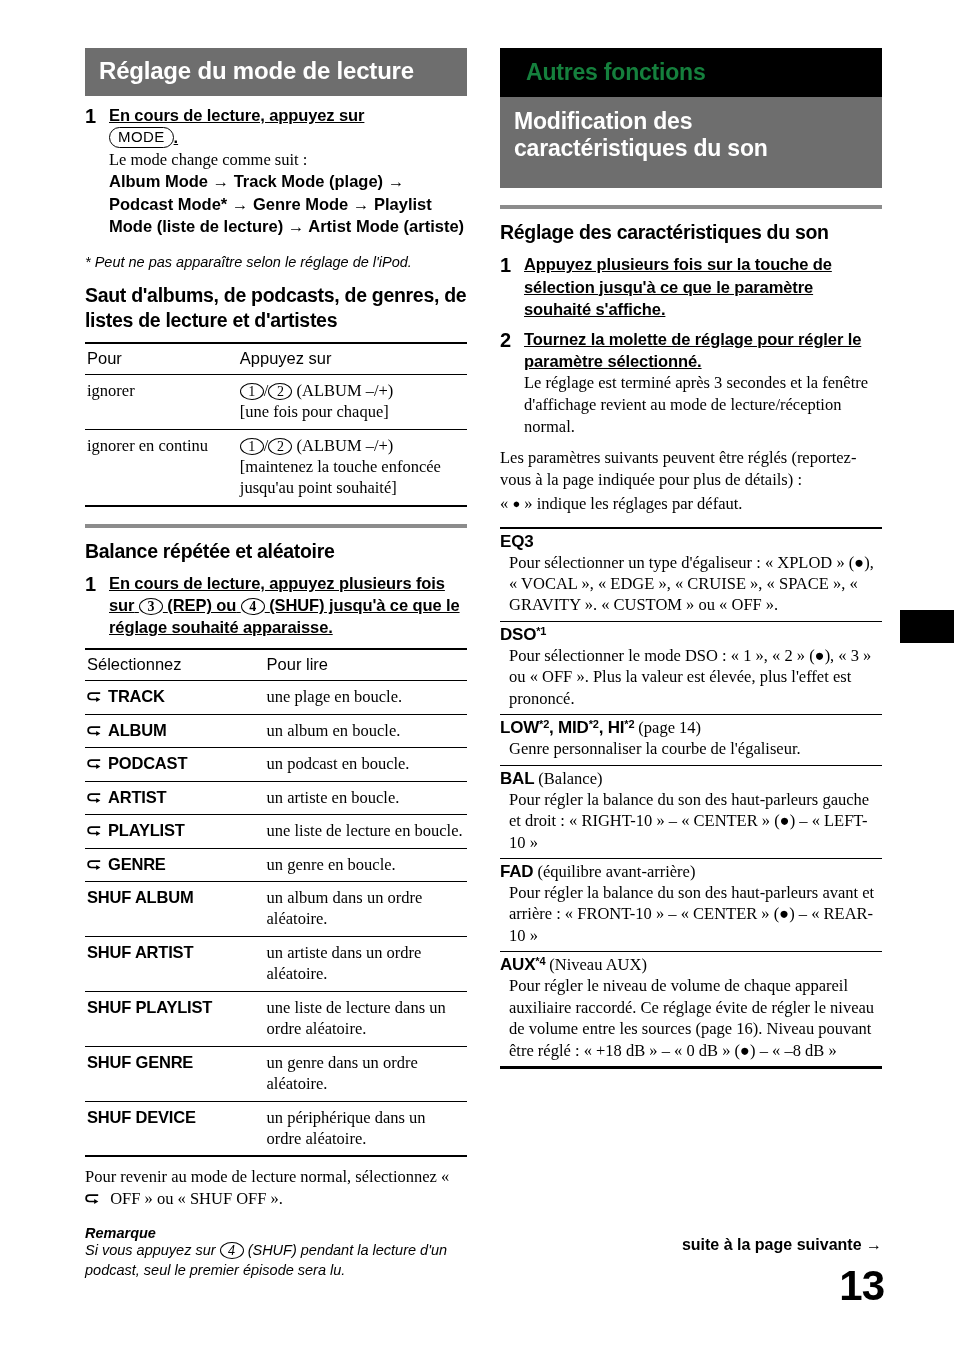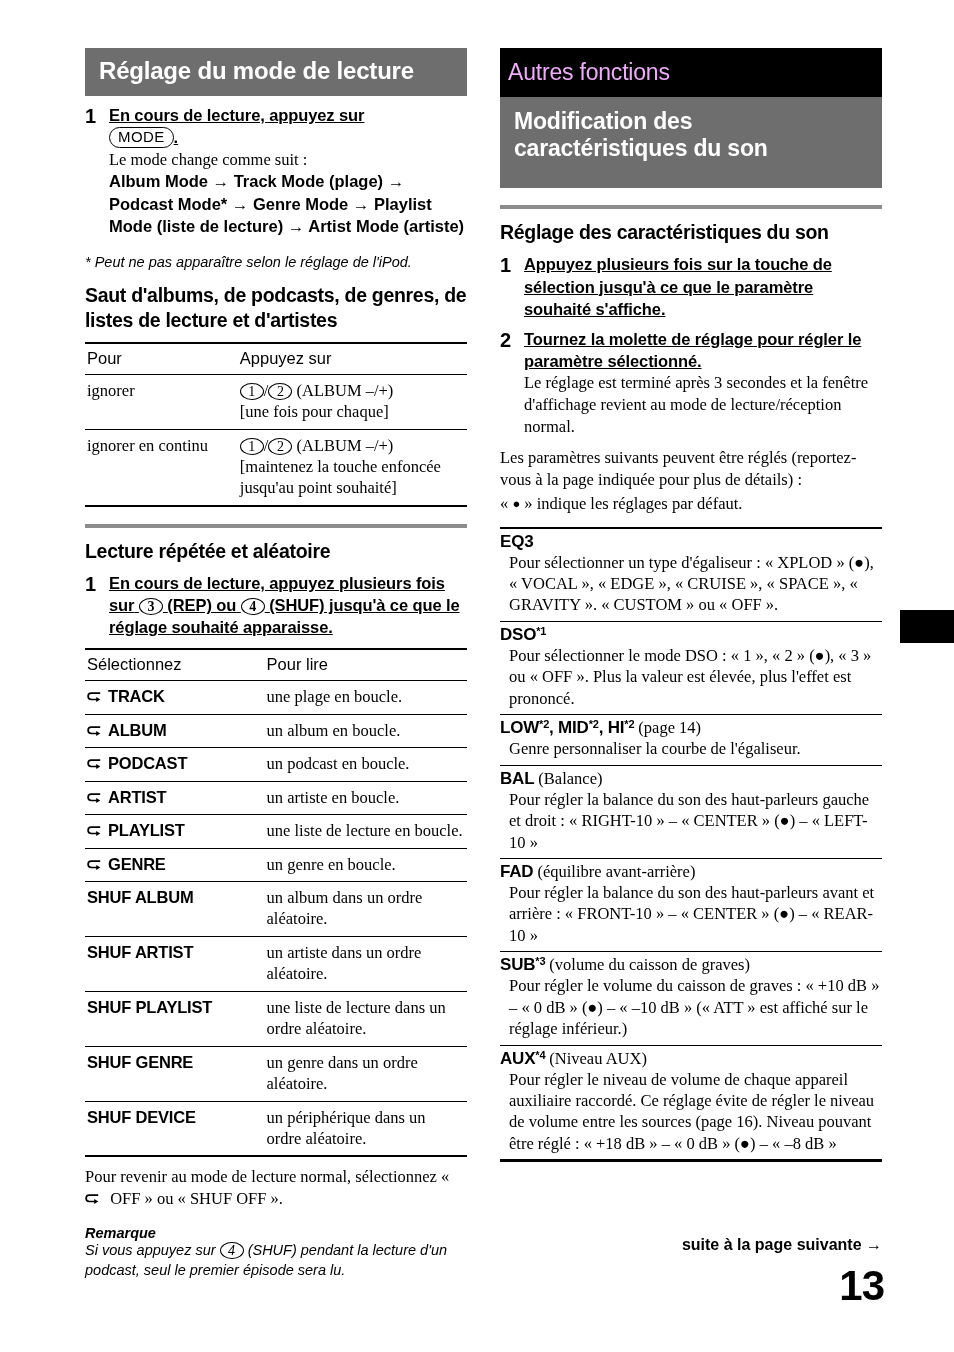--- a/index.html
+++ b/index.html
@@ -26,25 +26,25 @@
     color: #fff;
     font-family: "Liberation Sans", sans-serif;
     font-weight: bold;
     font-size: 24px;
     line-height: 1.18;
     padding: 9px 14px 11px 14px;
     letter-spacing: -0.2px;
   }
   .band-black {
     background: #000;
-    color: #f0abfc;
-    font-family: "Liberation Sans", sans-serif;
-    font-weight: normal;
+    color: #15803d;
+    font-family: "Liberation Sans", sans-serif;
+    font-weight: bold;
     font-size: 23px;
-    padding: 11px 14px 11px 8px;
+    padding: 11px 14px 11px 26px;
     letter-spacing: -0.2px;
   }
   .band-gray.sub { font-size: 23px; padding: 11px 14px 26px 14px; }
   .hr-sec { border-top: 4px solid #8c8c8c; margin-top: 17px; }
 
   
   h3.sec {
     font-family: "Liberation Sans", sans-serif;
     font-weight: bold;
     font-size: 19.5px;
@@ -271,21 +271,21 @@
           <span class="numcap">1</span><span class="arr">/</span><span class="numcap">2</span>
           <span>(ALBUM –/+)</span><br>
           <span>[maintenez la touche enfoncée jusqu'au point souhaité]</span>
         </td>
       </tr>
     </tbody>
       </table>
 
     <div class="hr-sec"></div>
 
-    <h3 class="sec">Lecture répétée et aléatoire</h3>
+    <h3 class="sec">Balance répétée et aléatoire</h3>
 
     <div class="step">
       <div class="step-num">1</div>
       <div class="step-body">
         <div class="step-title">
           <span>En cours de lecture, appuyez plusieurs fois sur</span>
           <span class="numcap">3</span>
           <span>(REP) ou</span>
           <span class="numcap">4</span>
           <span>(SHUF) jusqu'à ce que le réglage souhaité apparaisse.</span>
@@ -414,21 +414,20 @@
       <span class="dot">●</span>
       <span>» indique les réglages par défaut.</span>
     </p>
 
     <div class="param-list" id="param-list">
         <div class="param"><span class="param-name">EQ3</span><div class="param-desc">Pour sélectionner un type d'égaliseur : « XPLOD » (●), « VOCAL », « EDGE », « CRUISE », « SPACE », « GRAVITY ». « CUSTOM » ou « OFF ».</div></div>
         <div class="param"><span class="param-name">DSO<span class="sup">*1</span></span><div class="param-desc">Pour sélectionner le mode DSO : « 1 », « 2 » (●), « 3 » ou « OFF ». Plus la valeur est élevée, plus l'effet est prononcé.</div></div>
         <div class="param"><span class="param-name">LOW<span class="sup">*2</span>, MID<span class="sup">*2</span>, HI<span class="sup">*2</span></span> <span class="param-paren">(page 14)</span><div class="param-desc">Genre personnaliser la courbe de l'égaliseur.</div></div>
         <div class="param"><span class="param-name">BAL</span> <span class="param-paren">(Balance)</span><div class="param-desc">Pour régler la balance du son des haut-parleurs gauche et droit : « RIGHT-10 » – « CENTER » (●) – « LEFT-10 »</div></div>
         <div class="param"><span class="param-name">FAD</span> <span class="param-paren">(équilibre avant-arrière)</span><div class="param-desc">Pour régler la balance du son des haut-parleurs avant et arrière : « FRONT-10 » – « CENTER » (●) – « REAR-10 »</div></div>
-        <div class="param"><span class="param-name">SUB<span class="sup">*3</span></span> <span class="param-paren">(volume du caisson de graves)</span><div class="param-desc">Pour régler le volume du caisson de graves : « +10 dB » – « 0 dB » (●) – « –10 dB » (« ATT » est affiché sur le réglage inférieur.)</div></div>
         <div class="param"><span class="param-name">AUX<span class="sup">*4</span></span> <span class="param-paren">(Niveau AUX)</span><div class="param-desc">Pour régler le niveau de volume de chaque appareil auxiliaire raccordé. Ce réglage évite de régler le niveau de volume entre les sources (page 16). Niveau pouvant être réglé : « +18 dB » – « 0 dB » (●) – « –8 dB »</div></div>
       </div>
 
   </div>
 
   <div class="tab-mark"></div>
   <div class="suite">suite à la page suivante →</div>
   <div class="pageno">13</div>
 
 </div>

